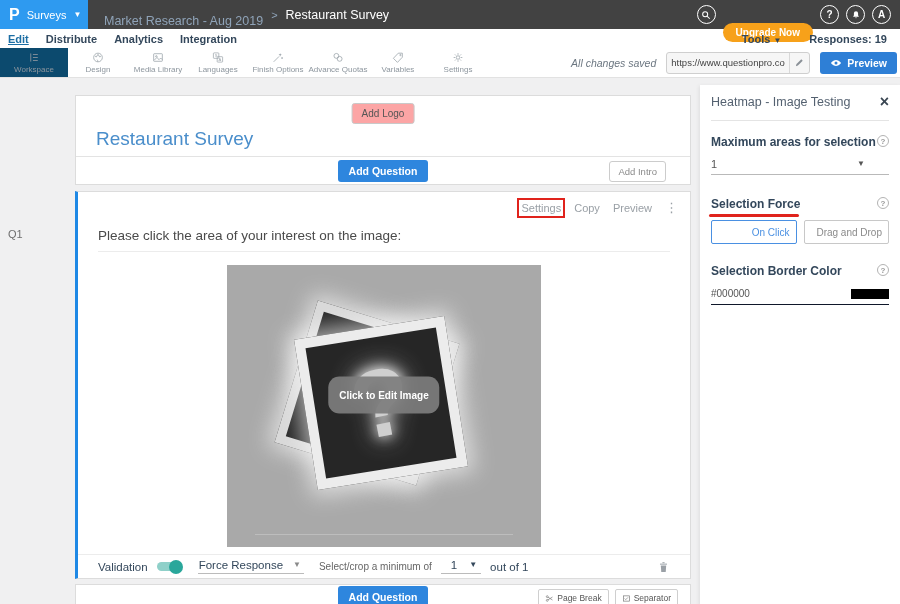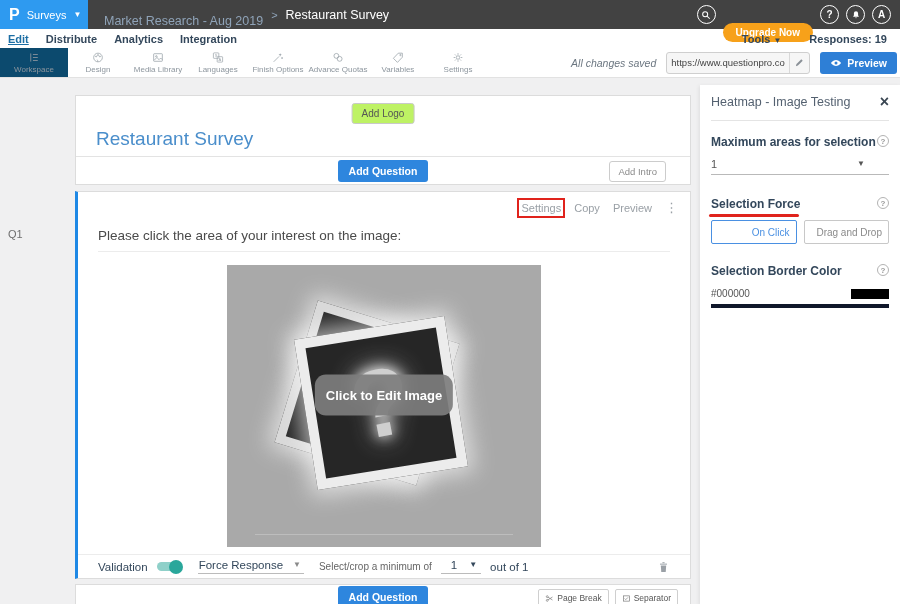--- a/index.html
+++ b/index.html
@@ -46,21 +46,21 @@
 
   
   .content { position:absolute; top:79px; left:0; right:0; bottom:0; }
   .q-id { position:absolute; left:8px; top:149px; font-size:11px; color:#6e6e6e; }
 
   .survey-wrap { position:absolute; left:75px; top:16px; width:616px; }
   .card { background:#fff; border:1px solid #dcdcdc; }
 
   .survey-header { height:90px; position:relative; }
   .add-logo-btn { position:absolute; top:7px; left:50%; transform:translateX(-50%);
-                  background:#bef264; border:1px solid #c9c9c9; border-radius:3px; font-size:10px; color:#555;
+                  background:#fca5a5; border:1px solid #c9c9c9; border-radius:3px; font-size:10px; color:#555;
                   padding:4px 9px; cursor:pointer; font-family:inherit; }
   .survey-title { position:absolute; left:20px; top:32px; font-size:19px; font-weight:400; color:#4a8ecb; }
   .header-foot { position:absolute; left:0; right:0; bottom:0; height:28px; border-top:1px solid #e3e3e3;
                  display:flex; align-items:center; justify-content:center; }
   .add-q-btn { background:#2e86de; color:#fff; border:none; border-radius:3px; font-size:10.5px; font-weight:700;
                padding:5px 11px; cursor:pointer; font-family:inherit; }
   .add-intro-btn { position:absolute; right:24px; top:4px; background:#fff; border:1px solid #cccccc; border-radius:3px;
                    font-size:9.5px; color:#8a8a8a; padding:4px 8px; cursor:pointer; font-family:inherit; }
 
   .question-card { margin-top:6px; height:388px; border-left:3px solid #1e88e5; position:relative; }
@@ -72,21 +72,21 @@
   .q-text { margin:36px 20px 0; font-size:13.5px; color:#4a4a4a; padding-bottom:8px; border-bottom:1px solid #ececec; cursor:text; }
 
   .img-ph { width:314px; height:282px; background:#a9a9a9; margin:13px auto 0; position:relative; overflow:hidden; cursor:pointer; }
   .frame { position:absolute; background:#262626; box-shadow:0 0 22px 6px rgba(250,250,250,0.65); }
   .frame-back { width:148px; height:148px; left:66px; top:54px; border:9px solid #d9d9d9; transform:rotate(17deg); }
   .frame-front { width:152px; height:152px; left:78px; top:62px; border:10px solid #ececec; transform:rotate(-9deg);
                  display:flex; align-items:center; justify-content:center; }
   .qmark { font-size:96px; font-weight:700; color:#cfcfcf; transform:rotate(-2deg);
            text-shadow:0 0 14px #ffffff, 0 0 26px #dddddd; }
   .img-overlay-btn { position:absolute; left:50%; top:46%; transform:translate(-50%,-50%);
-                     background:rgba(125,125,125,0.92); color:#fff; font-size:13px; font-weight:700;
+                     background:rgba(125,125,125,0.92); color:#fff; font-size:10px; font-weight:700;
                      border:none; border-radius:11px; padding:13px 11px; cursor:pointer; font-family:inherit; white-space:nowrap; }
   .img-ph-line { position:absolute; left:28px; right:28px; bottom:12px; height:1px; background:#bdbdbd; }
 
   .validation-row { position:absolute; left:0; right:0; bottom:0; height:24px; border-top:1px solid #ececec;
                     display:flex; align-items:center; padding:0 20px; gap:9px; }
   .val-label { font-size:11.5px; color:#33475b; }
   .toggle { width:24px; height:9px; background:#8fd0c9; border-radius:5px; position:relative; cursor:pointer; margin-right:8px; }
   .toggle .knob { position:absolute; right:-2px; top:-2.5px; width:14px; height:14px; border-radius:50%; background:#2aa79b; }
   .val-select { font-size:11.5px; color:#33475b; border-bottom:1px solid #bbbbbb; padding:0 3px 2px 1px; cursor:pointer;
                 display:flex; align-items:center; gap:10px; margin-right:6px; }
@@ -115,21 +115,21 @@
                  font-size:8px; font-weight:700; display:flex; align-items:center; justify-content:center; cursor:pointer; }
   .p-select { margin-top:9px; border-bottom:1px solid #b9b9b9; padding-bottom:4px; display:flex; align-items:center;
               justify-content:space-between; cursor:pointer; }
   .p-select .val { font-size:11px; color:#555; }
   .p-select .caret { color:#555; font-size:8px; margin-right:24px; }
   .anno-underline { position:absolute; left:-2px; bottom:-6px; width:90px; height:3px; background:#e0231c; border-radius:2px; pointer-events:none; }
   .type-btns { display:flex; gap:7px; margin-top:9px; }
   .type-btn { flex:1; height:24px; background:#fff; border:1px solid #c8c8c8; border-radius:2px; font-size:10px;
               color:#8a8a8a; text-align:right; padding:0 6px; cursor:pointer; font-family:inherit; }
   .type-btn.selected { border-color:#4a90e2; color:#4a90e2; }
-  .color-row { margin-top:10px; border-bottom:4px solid #0f172a; padding-bottom:5px;
+  .color-row { margin-top:10px; border-bottom:1px solid #0f172a; padding-bottom:5px;
                display:flex; align-items:center; justify-content:space-between; cursor:pointer; }
   .color-val { font-size:10px; color:#555; }
   .swatch { width:38px; height:10px; background:#000; }
 
   .mt22 { margin-top:22px; } .mt20 { margin-top:20px; } .mt14 { margin-top:14px; }
 </style>
 </head>
 <body>
 
 <div class="screen">

